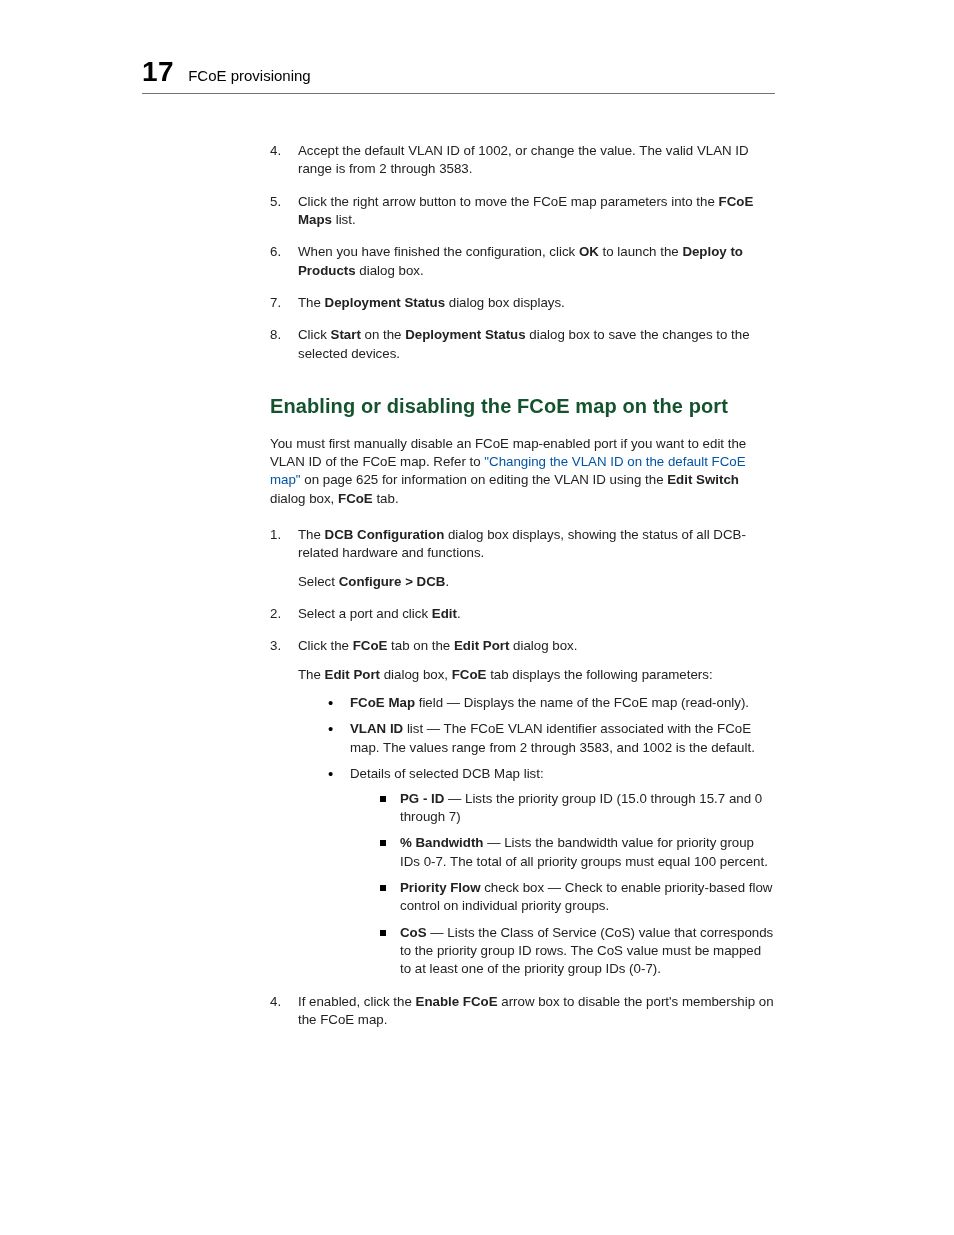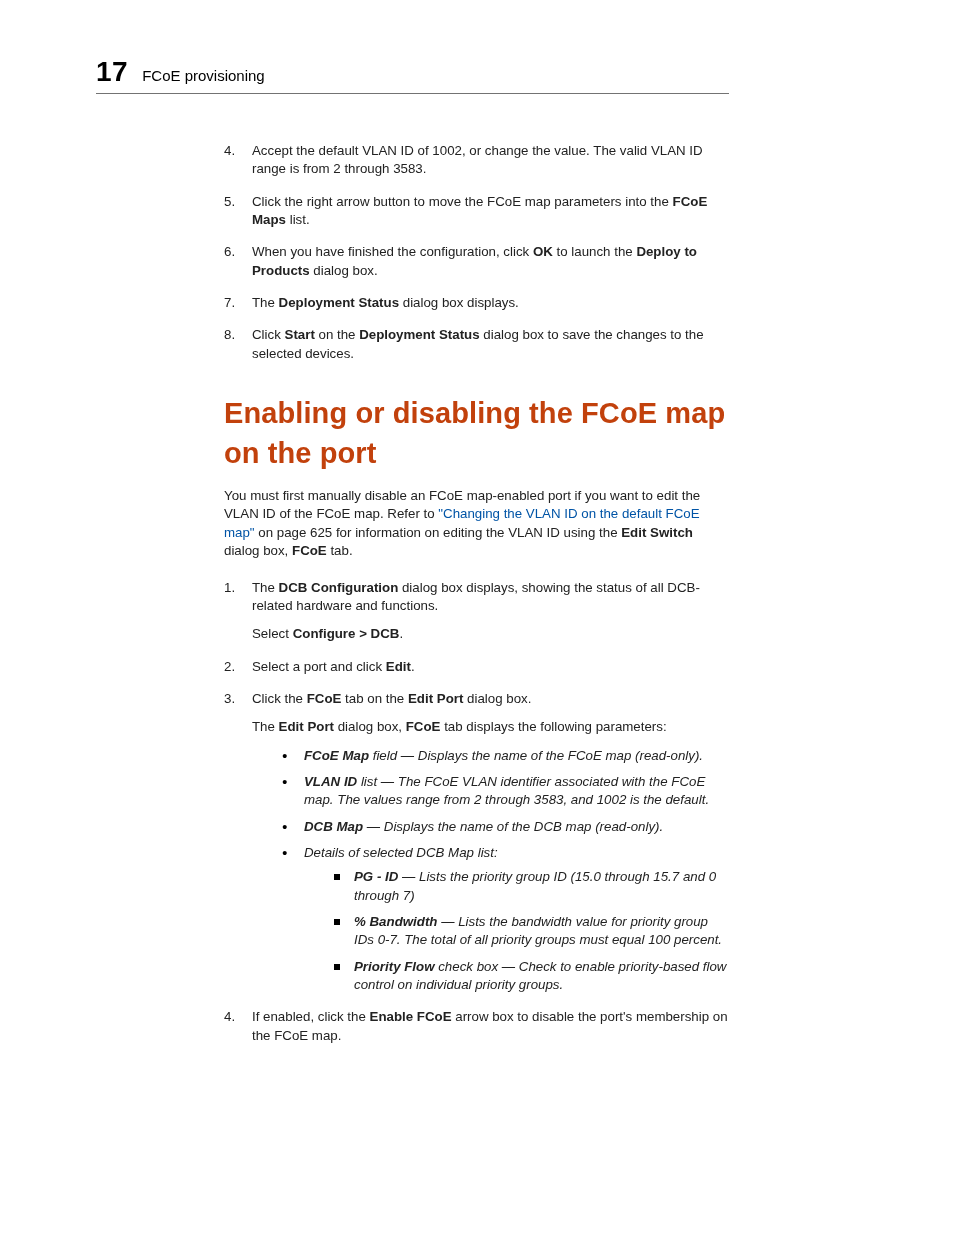--- a/index.html
+++ b/index.html
@@ -12,20 +12,21 @@
     font-family: Arial, Helvetica, sans-serif;
     color: #000;
     -webkit-font-smoothing: antialiased;
   }
   .page {
     box-sizing: border-box;
     width: 811px;
     height: 1235px;
     padding: 58px 82px 0 96px;
     position: relative;
+    margin-left: 46px;
   }
   .running-head {
     display: flex;
     align-items: baseline;
     border-bottom: 1px solid rgba(0,0,0,0); 
     margin-bottom: 6px;
   }
   .chapter-number {
     font-size: 28px;
     font-weight: 700;
@@ -69,43 +70,42 @@
   }
   ol.steps > li > .body p {
     margin: 0 0 10px 0;
   }
   ol.steps > li > .body p:last-child { margin-bottom: 0; }
 
   h2.section-title {
     font-family: "Arial Narrow", Arial, sans-serif;
     font-stretch: condensed;
     font-weight: 600;
-    font-size: 29px;
+    font-size: 20px;
     letter-spacing: 0.1px;
     margin: 30px 0 14px 0;
-    color: #c2410c;
+    color: #14532d;
   }
   .intro {
     margin: 0 0 18px 0;
   }
   .link {
     color: #0054a6;
   }
   .bold { font-weight: 700; }
 
   ul.bullets {
     list-style: none;
     padding: 0;
     margin: 8px 0 6px 28px;
   }
   ul.bullets > li {
     position: relative;
     padding-left: 24px;
     margin-bottom: 8px;
-    font-style: italic;
   }
   ul.bullets > li::before {
     content: "•";
     position: absolute;
     left: 2px;
     top: -1px;
     font-size: 15px;
     color: #000;
   }
   ul.squares {
@@ -192,25 +192,25 @@
           </div>
         </li>
         <li>
           <span class="num">3.</span>
           <div class="body">
             <p><span>Click the </span><span class="bold">FCoE</span><span> tab on the </span><span class="bold">Edit Port</span><span> dialog box.</span></p>
             <p><span>The </span><span class="bold">Edit Port</span><span> dialog box, </span><span class="bold">FCoE</span><span> tab displays the following parameters:</span></p>
             <ul class="bullets">
               <li><span class="bold">FCoE Map</span><span> field — Displays the name of the FCoE map (read-only).</span></li>
               <li><span class="bold">VLAN ID</span><span> list — The FCoE VLAN identifier associated with the FCoE map. The values range from 2 through 3583, and 1002 is the default.</span></li>
-              <li><span class="bold">DCB Map</span><span> — Displays the name of the DCB map (read-only).</span></li>
               <li><span>Details of selected DCB Map list:</span><ul class="squares">
                   <li><span class="bold">PG - ID</span><span> — Lists the priority group ID (15.0 through 15.7 and 0 through 7)</span></li>
                   <li><span class="bold">% Bandwidth</span><span> — Lists the bandwidth value for priority group IDs 0-7. The total of all priority groups must equal 100 percent.</span></li>
                   <li><span class="bold">Priority Flow</span><span> check box — Check to enable priority-based flow control on individual priority groups.</span></li>
+                  <li><span class="bold">CoS</span><span> — Lists the Class of Service (CoS) value that corresponds to the priority group ID rows. The CoS value must be mapped to at least one of the priority group IDs (0-7).</span></li>
                 </ul></li>
             </ul>
           </div>
         </li>
         <li>
           <span class="num">4.</span>
           <div class="body">
             <p><span>If enabled, click the </span><span class="bold">Enable FCoE</span><span> arrow box to disable the port's membership on the FCoE map.</span></p>
           </div>
         </li>

